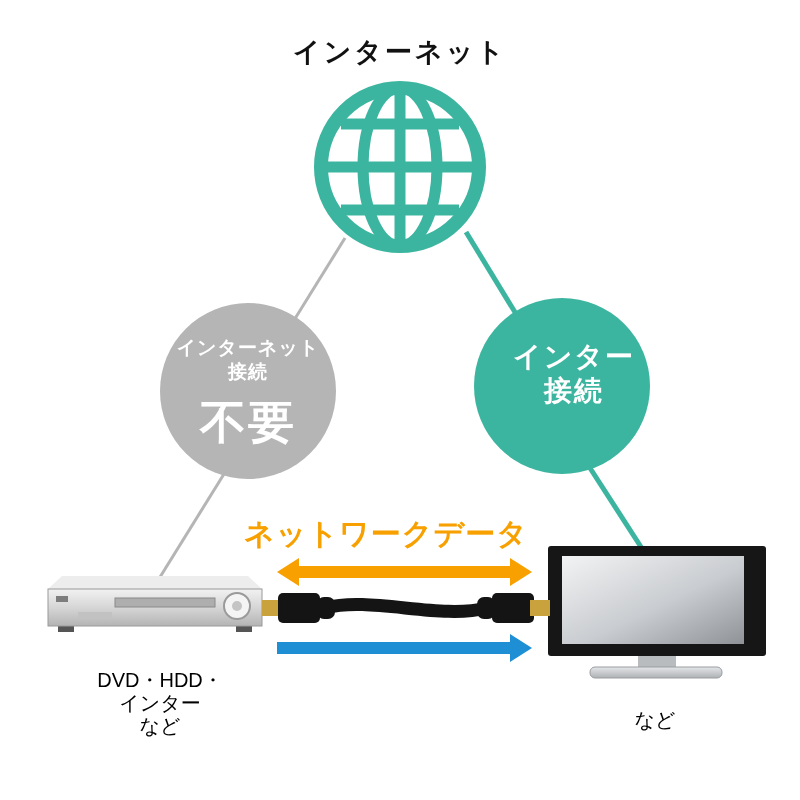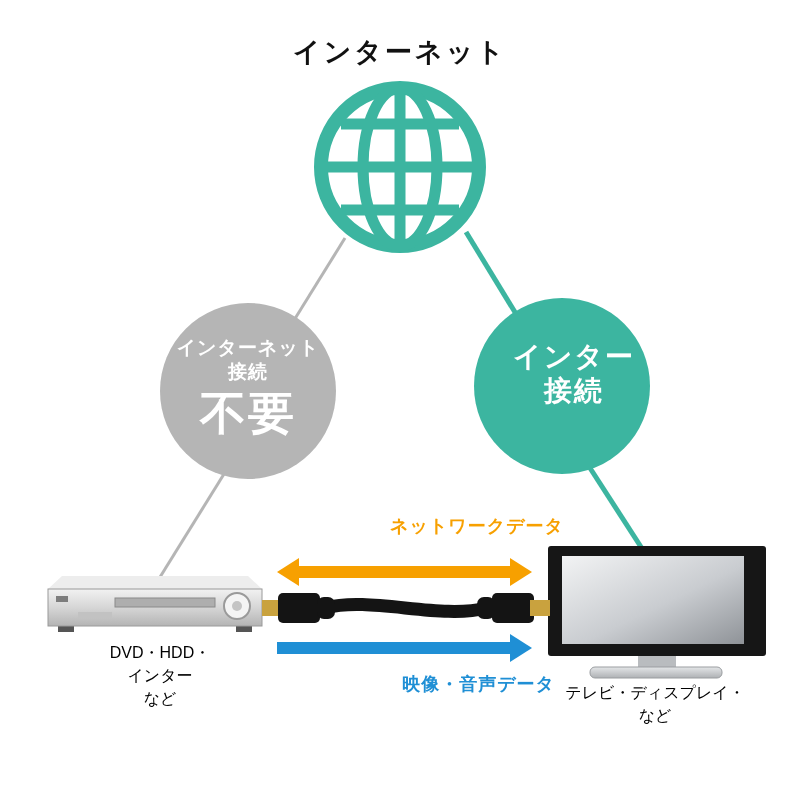--- a/index.html
+++ b/index.html
@@ -4,26 +4,26 @@
 <style>
   * { margin:0; padding:0; box-sizing:border-box; }
   html,body { width:800px; height:800px; background:#fff;
     font-family:"Liberation Sans","DejaVu Sans",sans-serif; }
   .stage { position:relative; width:800px; height:800px; background:#fff; overflow:hidden; }
   .layer { position:absolute; left:0; top:0; }
   .title { position:absolute; top:34px; left:0; width:100%; text-align:center;
     font-size:27px; font-weight:bold; color:#111; letter-spacing:3px; }
   .circle-label { position:absolute; text-align:center; color:#fff; }
   .circle-label .small { font-size:19px; line-height:24px; font-weight:bold; letter-spacing:1px; }
-  .circle-label .big { font-size:46px; line-height:52px; font-weight:bold; margin-top:3px; letter-spacing:2px; }
+  .circle-label .big { font-size:46px; line-height:52px; font-weight:bold; margin-top:12px; letter-spacing:2px; }
   .circle-label .teal-line { font-size:28px; line-height:34px; font-weight:bold; letter-spacing:2px; }
-  .flow-label { position:absolute; text-align:right; font-weight:bold; font-size:18px; letter-spacing:1px; }
+  .flow-label { position:absolute; text-align:left; font-weight:bold; font-size:30px; letter-spacing:1px; }
   .orange-text { color:#F7A000; }
   .blue-text { color:#1F8FD5; }
-  .caption { position:absolute; text-align:center; font-size:16px; line-height:23px; color:#000; }
+  .caption { position:absolute; text-align:center; font-size:20px; line-height:23px; color:#000;margin-top:28px; }
 </style>
 </head>
 <body>
 
 <div class="stage">
 
   <div class="title">インターネット</div>
 
   <svg class="layer" width="800" height="800" viewBox="0 0 800 800">
     <defs>
@@ -109,26 +109,24 @@
     <div class="big">不要</div>
   </div>
 
   <div class="circle-label" style="left:464px; top:340px; width:220px;">
     <div class="teal-line">インター</div>
     <div class="teal-line">接続</div>
   </div>
 
   <div class="flow-label orange-text" style="left:244px; top:514px; width:320px;">ネットワークデータ</div>
 
-  <div class="flow-label blue-text" style="left:245px; top:672px; width:310px;">映像・音声データ</div>
 
   <div class="caption" style="left:30px; top:641px; width:260px;">
     <div>DVD・HDD・</div>
     <div>インター</div>
     <div>など</div>
   </div>
 
   <div class="caption" style="left:525px; top:681px; width:260px;">
-    <div>テレビ・ディスプレイ・</div>
     <div>など</div>
   </div>
 
 </div>
 
 </body></html>

